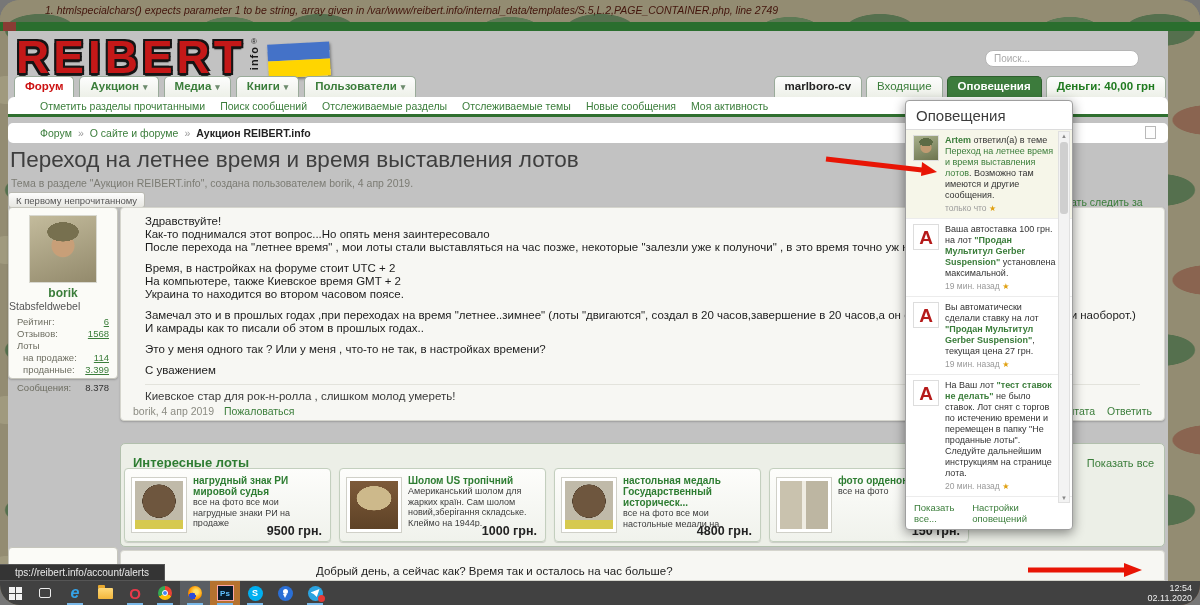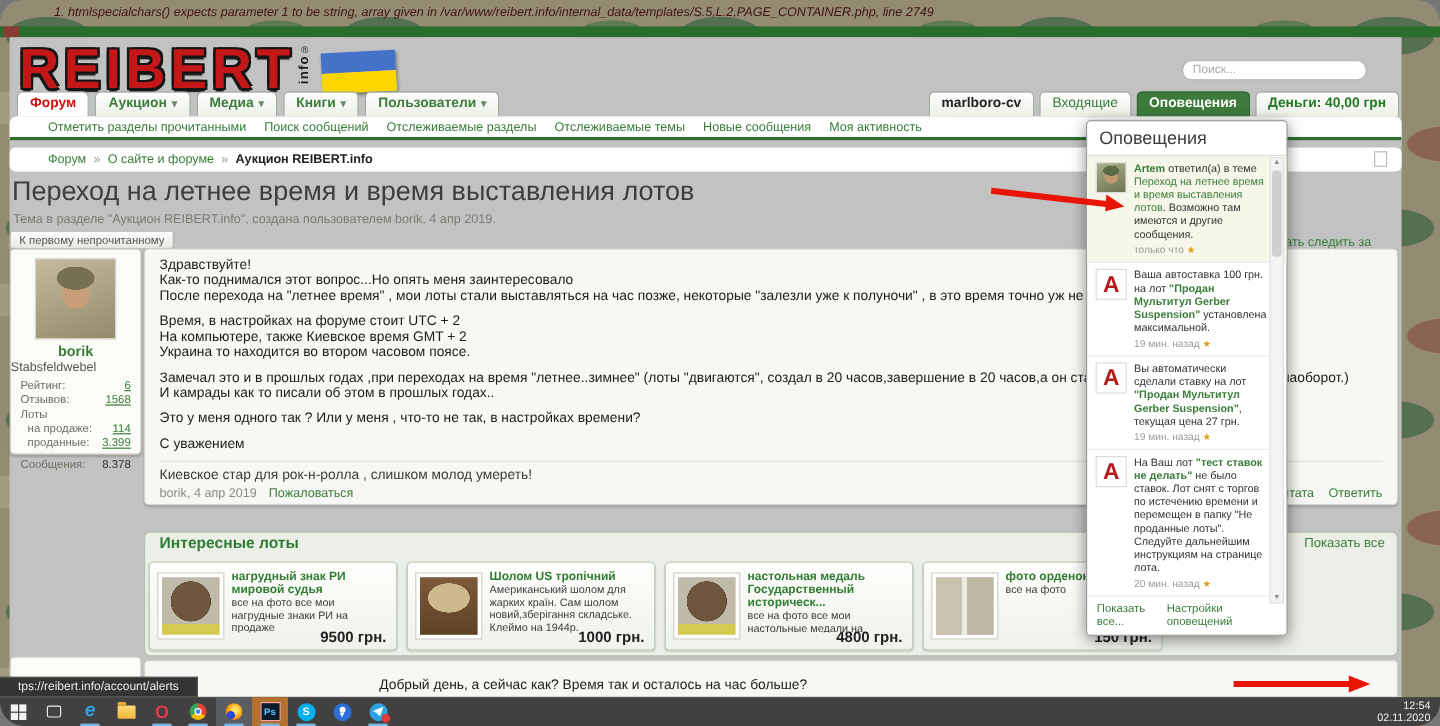--- a/index.html
+++ b/index.html
@@ -72,37 +72,37 @@
   .uname{text-align:center;font-size:12px;font-weight:bold;color:var(--link-green,#3a7d3a);cursor:pointer;}
   .urank{text-align:left;font-size:10.5px;color:#555;margin-bottom:4px;}
   .stats{padding:0 8px;}
   .srow{display:flex;justify-content:space-between;height:12px;font-size:9.5px;color:#6e6e62;}
   .srow.ind .sl{padding-left:6px;}
   .srow.msg{margin-top:6px;}
   .sv{color:var(--link-green,#3a7d3a);text-decoration:underline;cursor:pointer;}
   .srow.msg .sv{color:#333;text-decoration:none;cursor:default;}
 
   
-  .postbox{position:absolute;left:112px;top:176px;width:1045px;height:214px;background:#f7f7f3;border:1px solid #d5d5cd;border-radius:4px;box-shadow:0 1px 2px rgba(0,0,0,.2);padding:7px 12px 4px;overflow:hidden;}
+  .postbox{position:absolute;left:112px;top:176px;width:1045px;height:214px;background:#f7f7f3;border:1px solid #d5d5cd;border-radius:4px;box-shadow:0 1px 2px rgba(0,0,0,.2);padding:7px 24px 4px;overflow:hidden;}
   .pline{height:13px;font-size:11.5px;color:#1c1c1c;white-space:nowrap;}
   .pline.gap{height:8px;}
   .smiley{display:inline-block;width:11px;height:11px;margin-left:3px;vertical-align:-2px;border-radius:50%;border:1px solid #b08a00;position:relative;
     background:radial-gradient(circle at 34% 38%,#333 12%,transparent 14%),radial-gradient(circle at 66% 38%,#333 12%,transparent 14%),#ffcc22;}
   .smiley::after{content:"";position:absolute;left:2px;top:4px;width:6px;height:4px;border-bottom:1px solid #333;border-radius:50%;}
   .psig{margin-top:7px;padding-top:5px;border-top:1px solid #e3e3dc;font-size:11.5px;color:#3a3a3a;}
   .pfoot{position:absolute;left:12px;right:12px;bottom:3px;display:flex;justify-content:space-between;font-size:10.5px;}
   .pfoot .meta{color:#8b8b82;}
   .pfoot .meta .rep{color:var(--link-green,#3a7d3a);margin-left:10px;cursor:pointer;}
   .pfoot .acts{display:flex;gap:12px;}
   .pfoot .num{color:#999;}
   .pfoot .act{color:var(--link-green,#3a7d3a);cursor:pointer;}
 
   
   .lotsbox{position:absolute;left:112px;top:412px;width:1045px;height:104px;background:#ecefe7;border:1px solid #b2c0ad;border-radius:5px;}
-  .lots-head{display:flex;justify-content:space-between;align-items:center;padding:1px 10px 0 12px;text-align:center;}
+  .lots-head{display:flex;justify-content:space-between;align-items:center;padding:11px 10px 0 12px;text-align:center;}
   .lots-title{font-size:13px;font-weight:bold;color:#2e7d32;}
   .lots-links{display:flex;gap:20px;font-size:11px;color:var(--link-green,#3a7d3a);}
   .lots-links span{cursor:pointer;}
   .lcard{position:absolute;top:24px;width:207px;height:74px;background:linear-gradient(#fdfdfb,#f0f2ec);border:1px solid #c3cfbe;border-radius:4px;box-shadow:0 1px 1px rgba(0,0,0,.15);cursor:pointer;}
   .lc1{left:3px;}.lc2{left:218px;}.lc3{left:433px;padding-left:20px;}.lc4{left:648px;width:200px;}
   .limg{position:absolute;left:6px;top:8px;width:56px;height:56px;background:#fff;border:1px solid #d0d0c8;}
   .limg::before{content:"";position:absolute;inset:3px;}
   .img-medal::before{background:radial-gradient(circle at 50% 42%,#6e563e 0 44%,#4e3c2a 45%,transparent 46%),linear-gradient(180deg,#c0baa9 0 82%,#d6c94f 82% 100%);}
   .img-helmet::before{background:radial-gradient(ellipse 60% 42% at 50% 36%,#cdb98b 0 60%,transparent 61%),linear-gradient(#7d5a3a,#5e4226);}
   .img-photos::before{background:linear-gradient(90deg,#c9c2ae 0 46%,#efece2 46% 54%,#bdb6a2 54% 100%),#ddd;}

